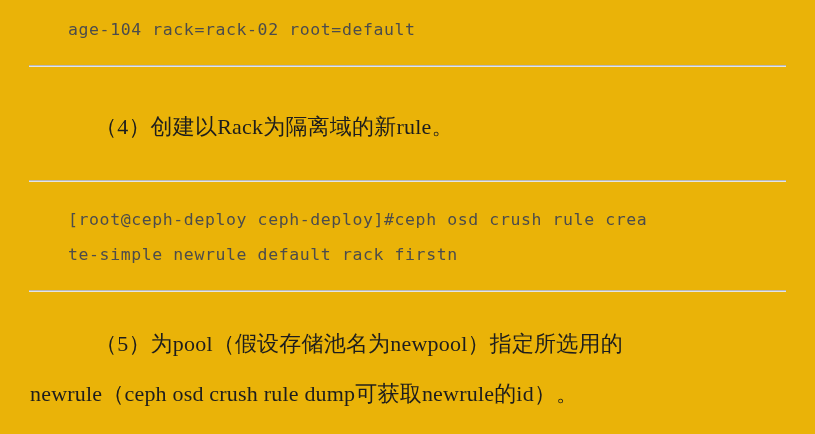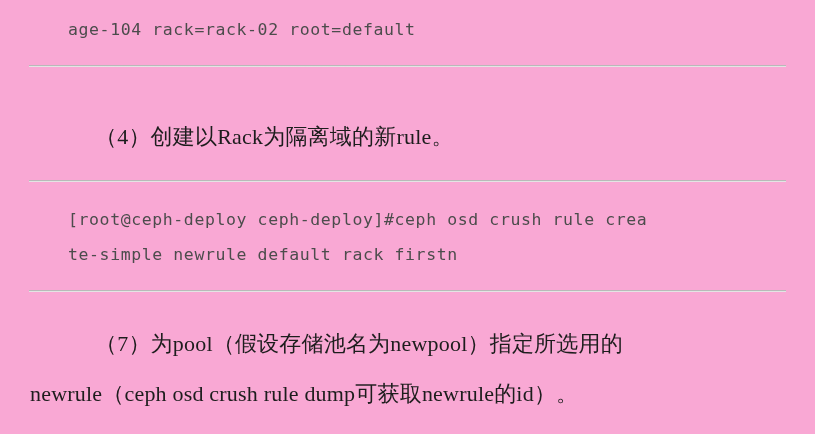--- a/index.html
+++ b/index.html
@@ -13,21 +13,21 @@
     height: 434px;
     overflow: hidden;
     font-family: "Liberation Serif", "DejaVu Serif", serif;
     -webkit-font-smoothing: antialiased;
   }
 
   #page {
     position: relative;
     width: 815px;
     height: 434px;
-    background: #f9a8d4;
+    background: #eab308;
   }
 
   
   .code-line {
     position: absolute;
     font-family: "DejaVu Sans Mono", "Liberation Mono", monospace;
     font-size: 16.5px;
     letter-spacing: 0.6px;
     color: #4c4c4c;
     white-space: pre;
@@ -54,25 +54,25 @@
 </style>
 </head>
 <body>
 
 <div id="page">
 
   <div class="code-line" style="left:68px; top:22px;">age-104 rack=rack-02 root=default</div>
 
   <div class="rule" style="left:29px; top:65px; width:757px;"></div>
 
-  <div class="cjk-line" style="left:95px; top:126px;">（4）创建以Rack为隔离域的新rule。</div>
+  <div class="cjk-line" style="left:95px; top:116px;">（4）创建以Rack为隔离域的新rule。</div>
 
   <div class="rule" style="left:29px; top:180px; width:757px;"></div>
 
   <div class="code-line" style="left:68px; top:247px;">te-simple newrule default rack firstn</div>
   <div class="code-line" style="left:68px; top:212px;">[root@ceph-deploy ceph-deploy]#ceph osd crush rule crea</div>
 
   <div class="rule" style="left:29px; top:290px; width:757px;"></div>
 
-  <div class="cjk-line" style="left:95px; top:333px;">（7）为pool（假设存储池名为newpool）指定所选用的</div>
+  <div class="cjk-line" style="left:95px; top:333px;">（5）为pool（假设存储池名为newpool）指定所选用的</div>
   <div class="cjk-line" style="left:30px; top:383px;">newrule（ceph osd crush rule dump可获取newrule的id）。</div>
 
 </div>
 
 </body></html>

